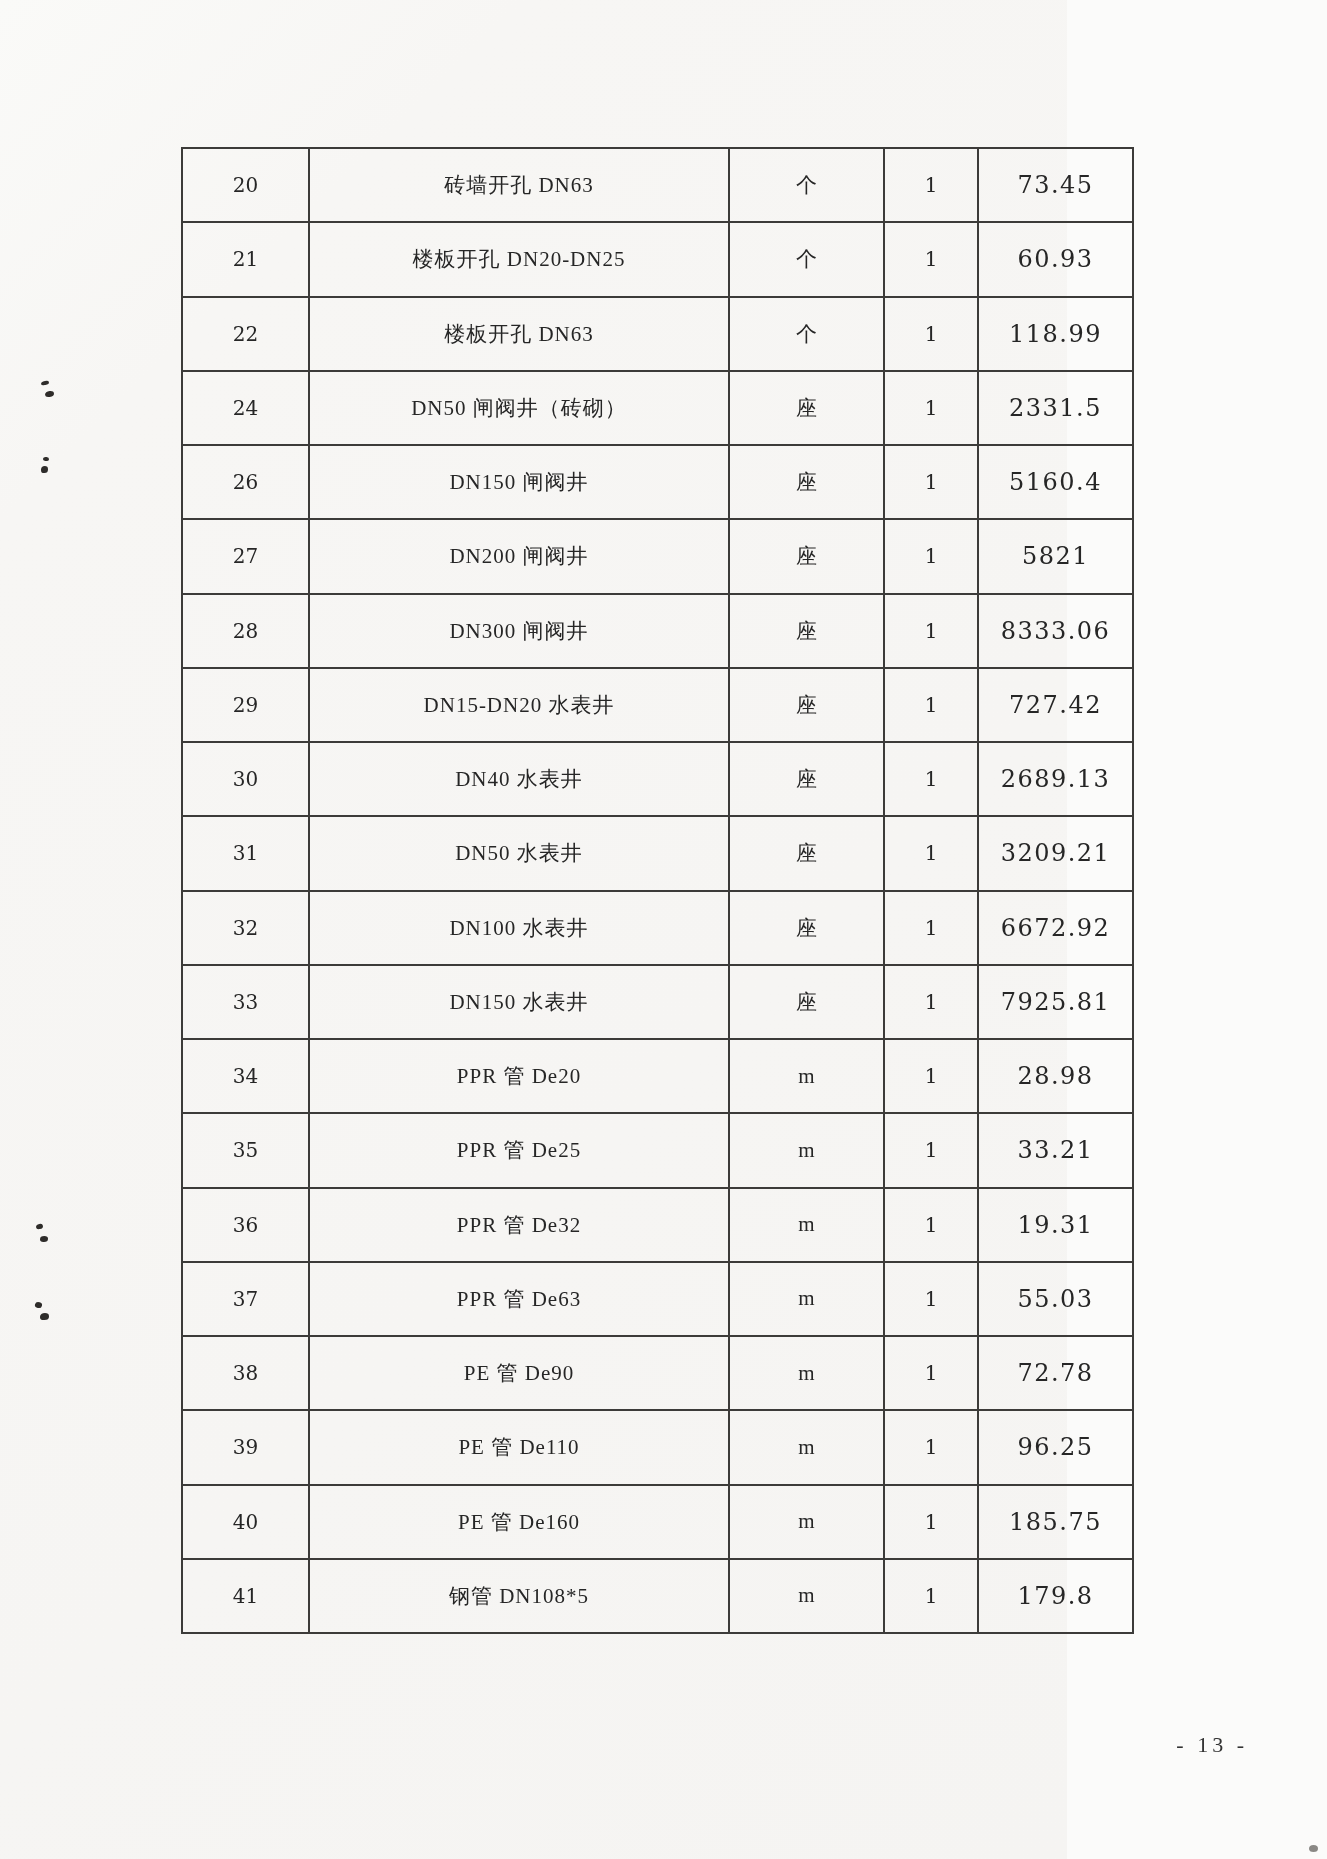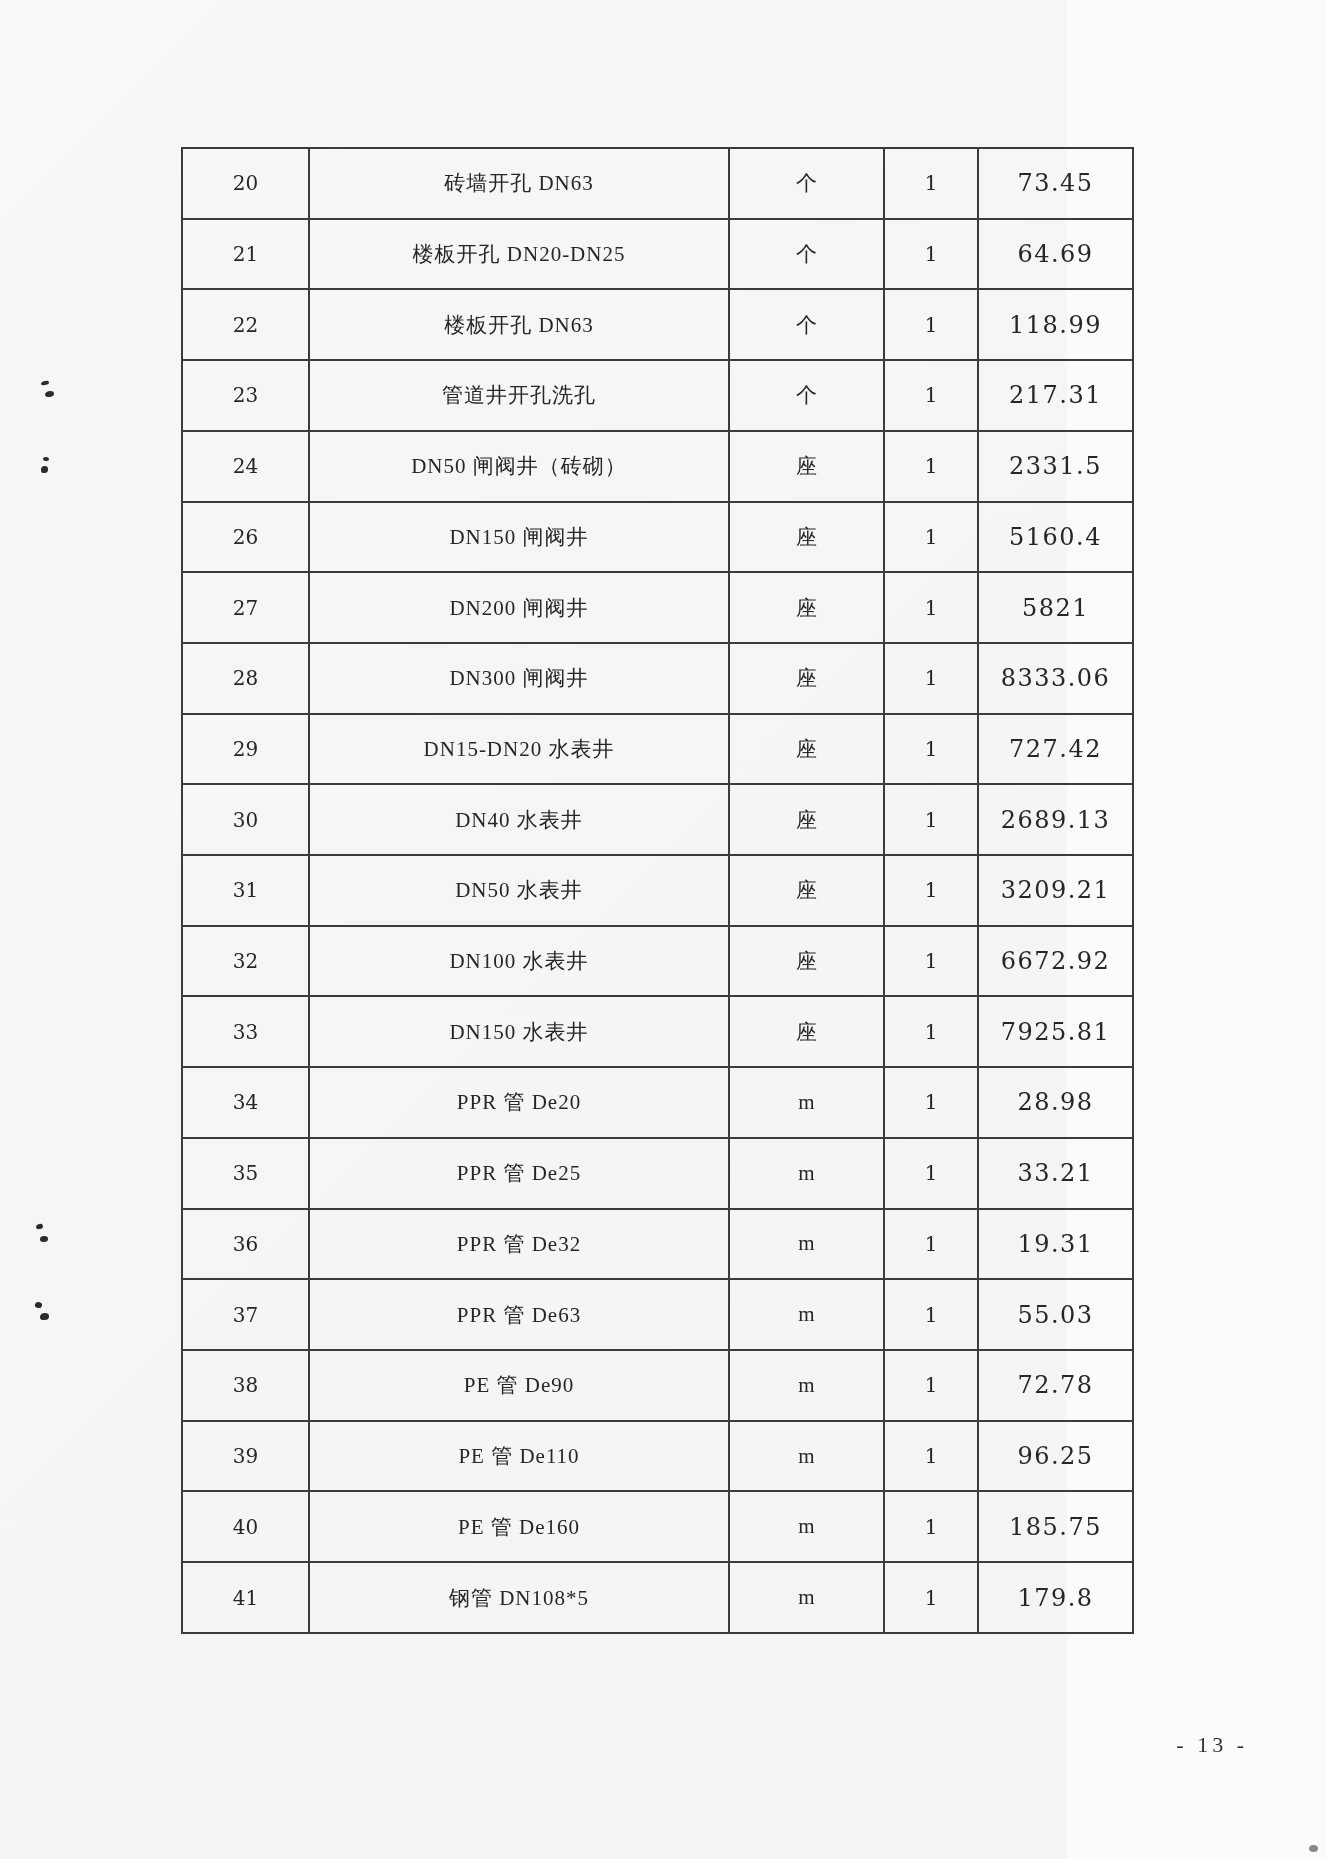--- a/index.html
+++ b/index.html
@@ -88,37 +88,30 @@
           <td class="c-desc">砖墙开孔 DN63</td>
           <td class="c-unit">个</td>
           <td class="c-qty">1</td>
           <td class="c-price">73.45</td>
         </tr>
         <tr>
           <td class="c-no">21</td>
           <td class="c-desc">楼板开孔 DN20-DN25</td>
           <td class="c-unit">个</td>
           <td class="c-qty">1</td>
-          <td class="c-price">64.69</td>
+          <td class="c-price">60.93</td>
         </tr>
         <tr>
           <td class="c-no">22</td>
           <td class="c-desc">楼板开孔 DN63</td>
           <td class="c-unit">个</td>
           <td class="c-qty">1</td>
           <td class="c-price">118.99</td>
         </tr>
         <tr>
-          <td class="c-no">23</td>
-          <td class="c-desc">管道井开孔洗孔</td>
-          <td class="c-unit">个</td>
-          <td class="c-qty">1</td>
-          <td class="c-price">217.31</td>
-        </tr>
-        <tr>
           <td class="c-no">24</td>
           <td class="c-desc">DN50 闸阀井（砖砌）</td>
           <td class="c-unit">座</td>
           <td class="c-qty">1</td>
           <td class="c-price">2331.5</td>
         </tr>
         <tr>
           <td class="c-no">26</td>
           <td class="c-desc">DN150 闸阀井</td>
           <td class="c-unit">座</td>

